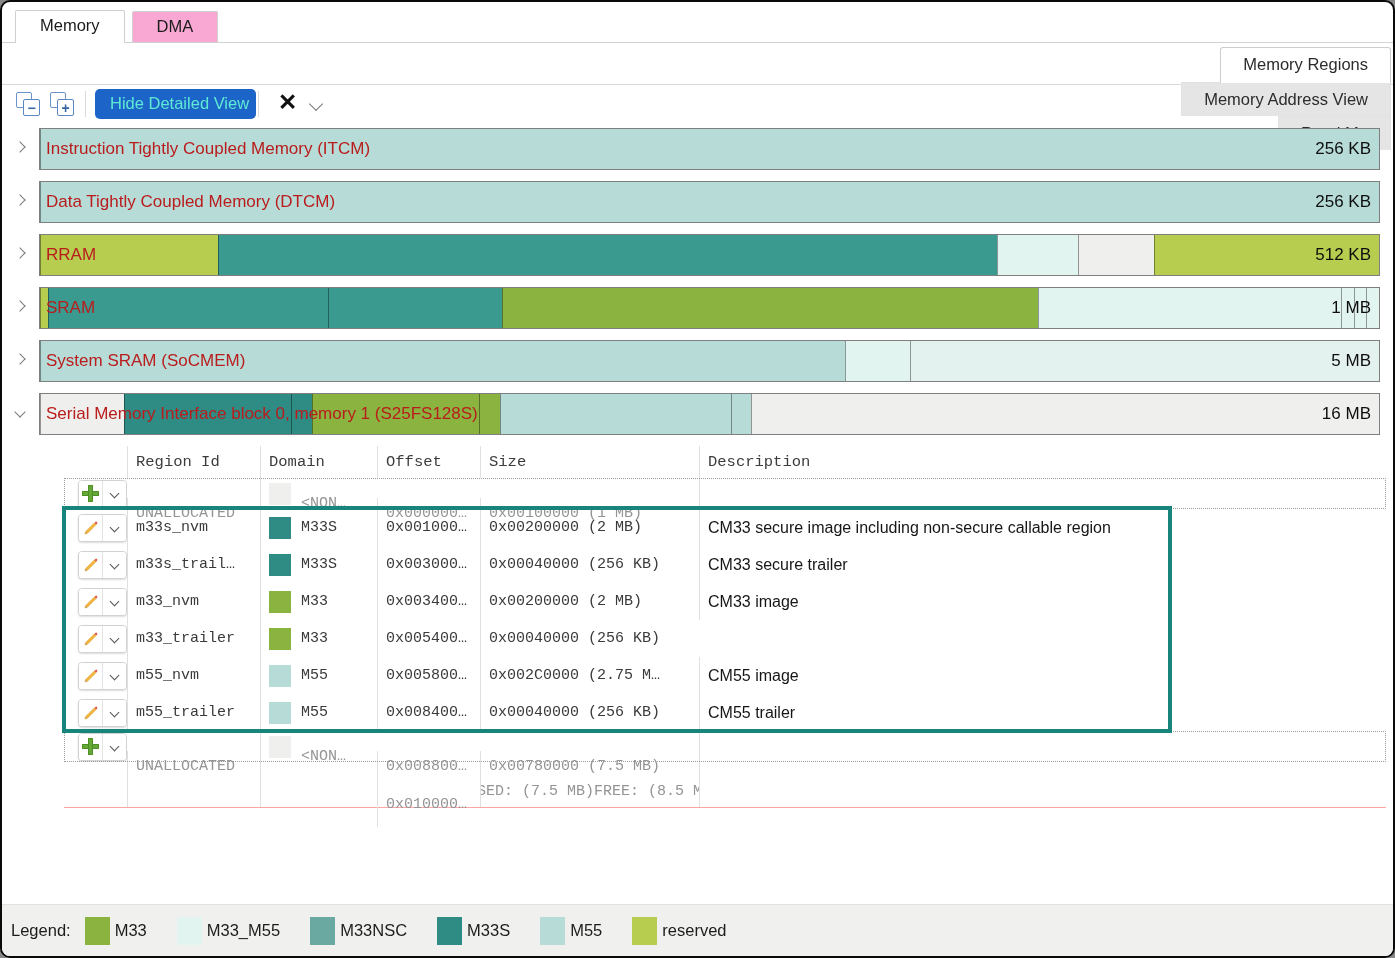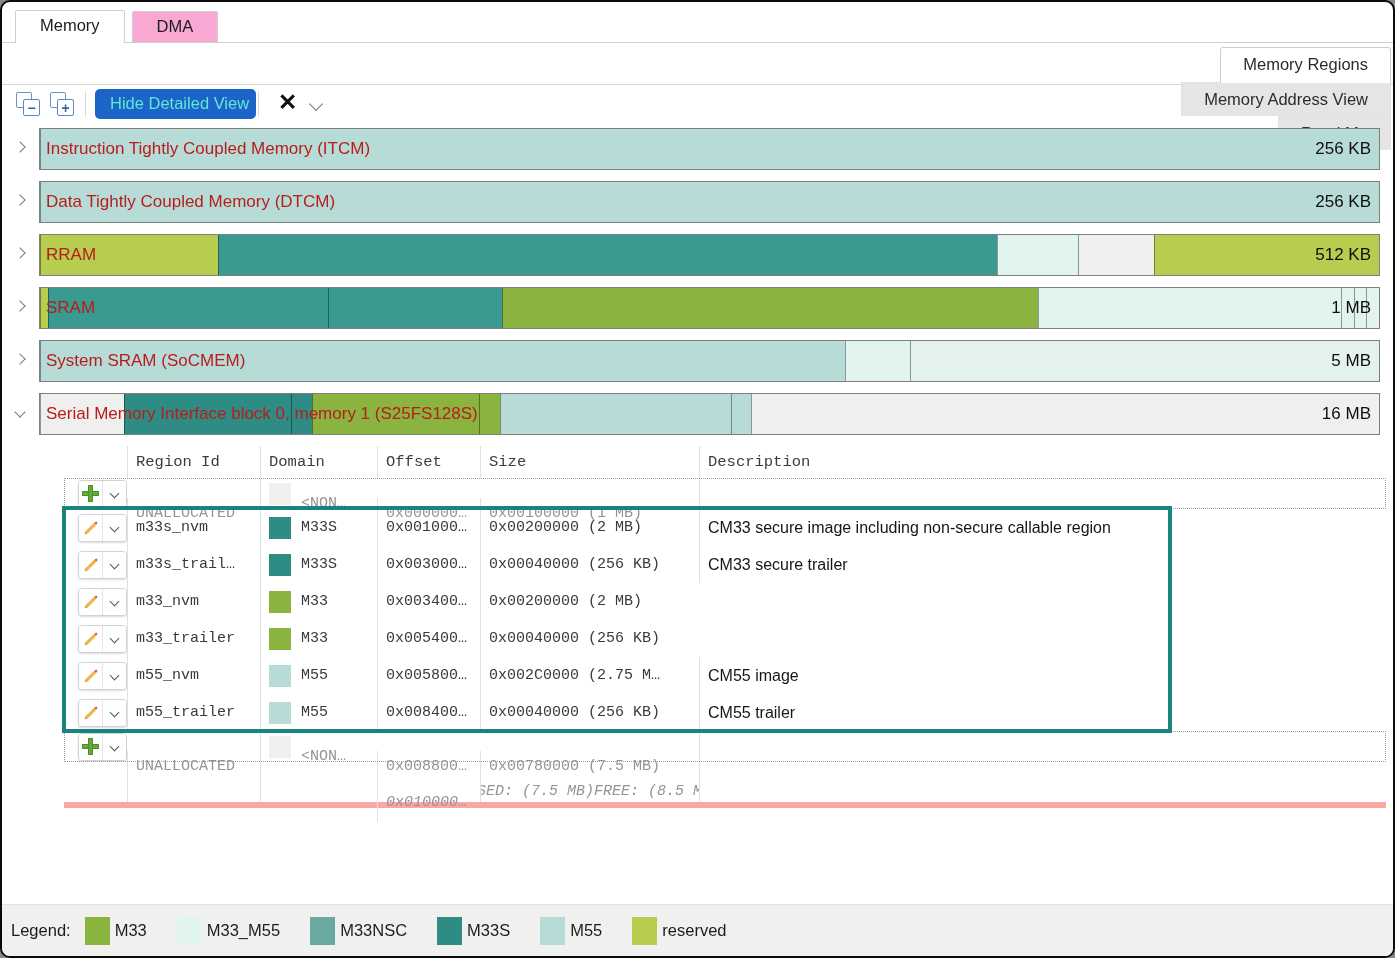--- a/index.html
+++ b/index.html
@@ -52,21 +52,21 @@
   
   .mono{ font-family:"Liberation Mono","DejaVu Sans Mono",monospace; }
   .table{ position:relative; margin:8px 0 0 62px; width:1322px; }
   .trow{ display:grid; grid-template-columns:63px 133px 117px 103px 219px 1fr; }
   .cell{ display:flex; align-items:center; height:100%; padding-left:8px; overflow:hidden; white-space:nowrap;}
   .cell.sep{ border-left:1px solid #e0e0e0; }
   .thead{ height:32px; }
   .thead .cell{ font-family:"Liberation Mono","DejaVu Sans Mono",monospace; font-size:15.5px; color:#3c3c3c;}
   .r-unalloc{ height:31px; outline:1px dotted #9b9b9b; outline-offset:-1px; }
   .r-alloc{ height:37px; }
-  .r-footer{ height:46px; border-bottom:6px solid #fca5a5;font-style:italic;}
+  .r-footer{ height:46px; border-bottom:1px solid #fca5a5;}
   .txt-dark{ font-size:15px; color:#3a3a3a; }
   .txt-gray{ font-size:15px; color:#949494;margin-top:20px; }
   .desc{ font-size:16px; color:#161616; font-family:"Liberation Sans",sans-serif;}
   .swatch{ width:22px; height:22px; display:inline-block; margin-right:10px; flex:0 0 auto;}
   .btn-group{ display:inline-flex; align-items:stretch; border:1px solid #d2d2d2; border-radius:4px;
               background:#fff; box-shadow:0 1px 2px rgba(0,0,0,.14); overflow:hidden; margin-left:6px;}
   .icon-btn{ width:27px; height:26px; display:flex; align-items:center; justify-content:center; cursor:pointer; background:#fff;}
   .icon-btn + .icon-btn{ border-left:1px solid #e4e4e4; }
   .icon-btn .chv{ width:7px; height:7px; border-color:#555; }
   .plus{ position:relative; width:17px; height:17px; }
@@ -288,20 +288,21 @@
             </span>
         </span>
       </div>
       <div class="cell sep mono txt-dark">m33_nvm</div>
       <div class="cell sep">
           <span class="swatch" style="background: rgb(138, 179, 63);"></span>
           <span class="mono txt-dark">M33</span>
         </div>
       <div class="cell sep mono txt-dark">0x003400…</div>
       <div class="cell sep mono txt-dark">0x00200000 (2 MB)</div>
+      <div class="cell sep desc">CM33 image</div>
     </div>
 
     <div class="trow r-alloc">
       <div class="cell">
         <span class="btn-group">
           <span class="icon-btn">
               <svg width="18" height="18" viewBox="0 0 18 18">
                 <path d="M3 15 L5.4 14.3 L14.1 5.6 L12.4 3.9 L3.7 12.6 Z" fill="#f4b63b" stroke="#d89b28" stroke-width="0.6"></path>
                 <path d="M14.1 5.6 L12.4 3.9 L13.3 3 A1.2 1.2 0 0 1 15 4.7 Z" fill="#e2574c"></path>
                 <path d="M3 15 L5.4 14.3 L3.7 12.6 Z" fill="#c9a96f"></path>

